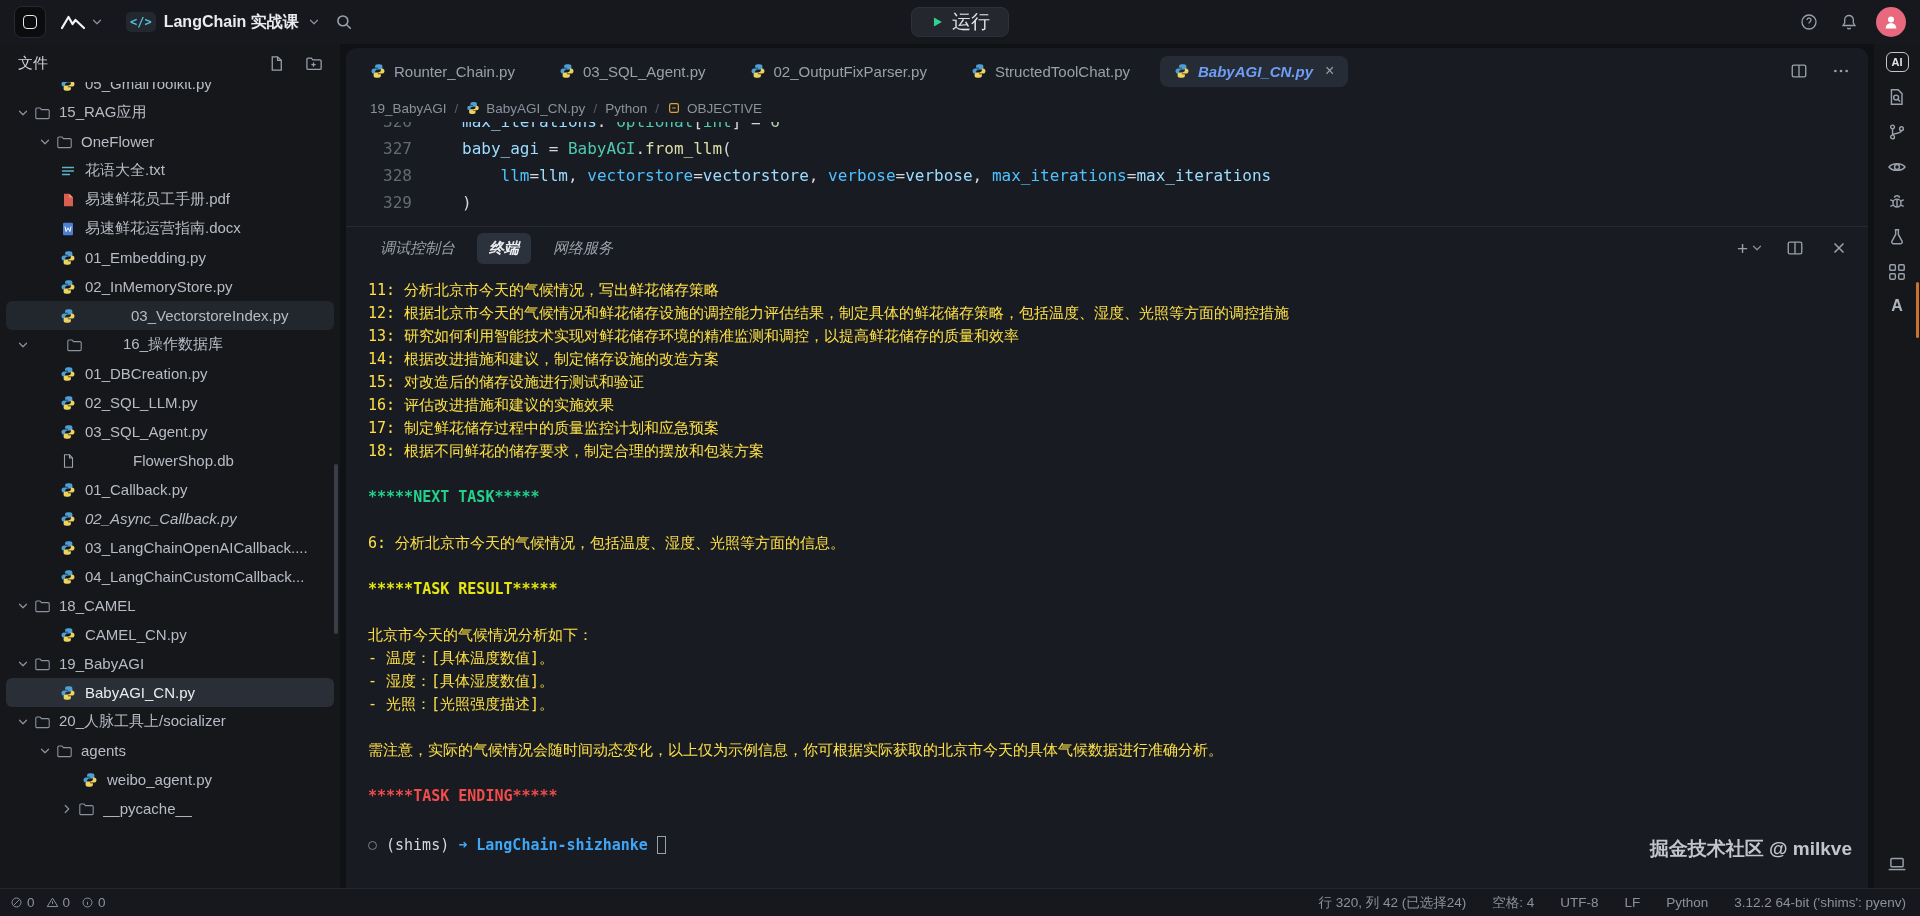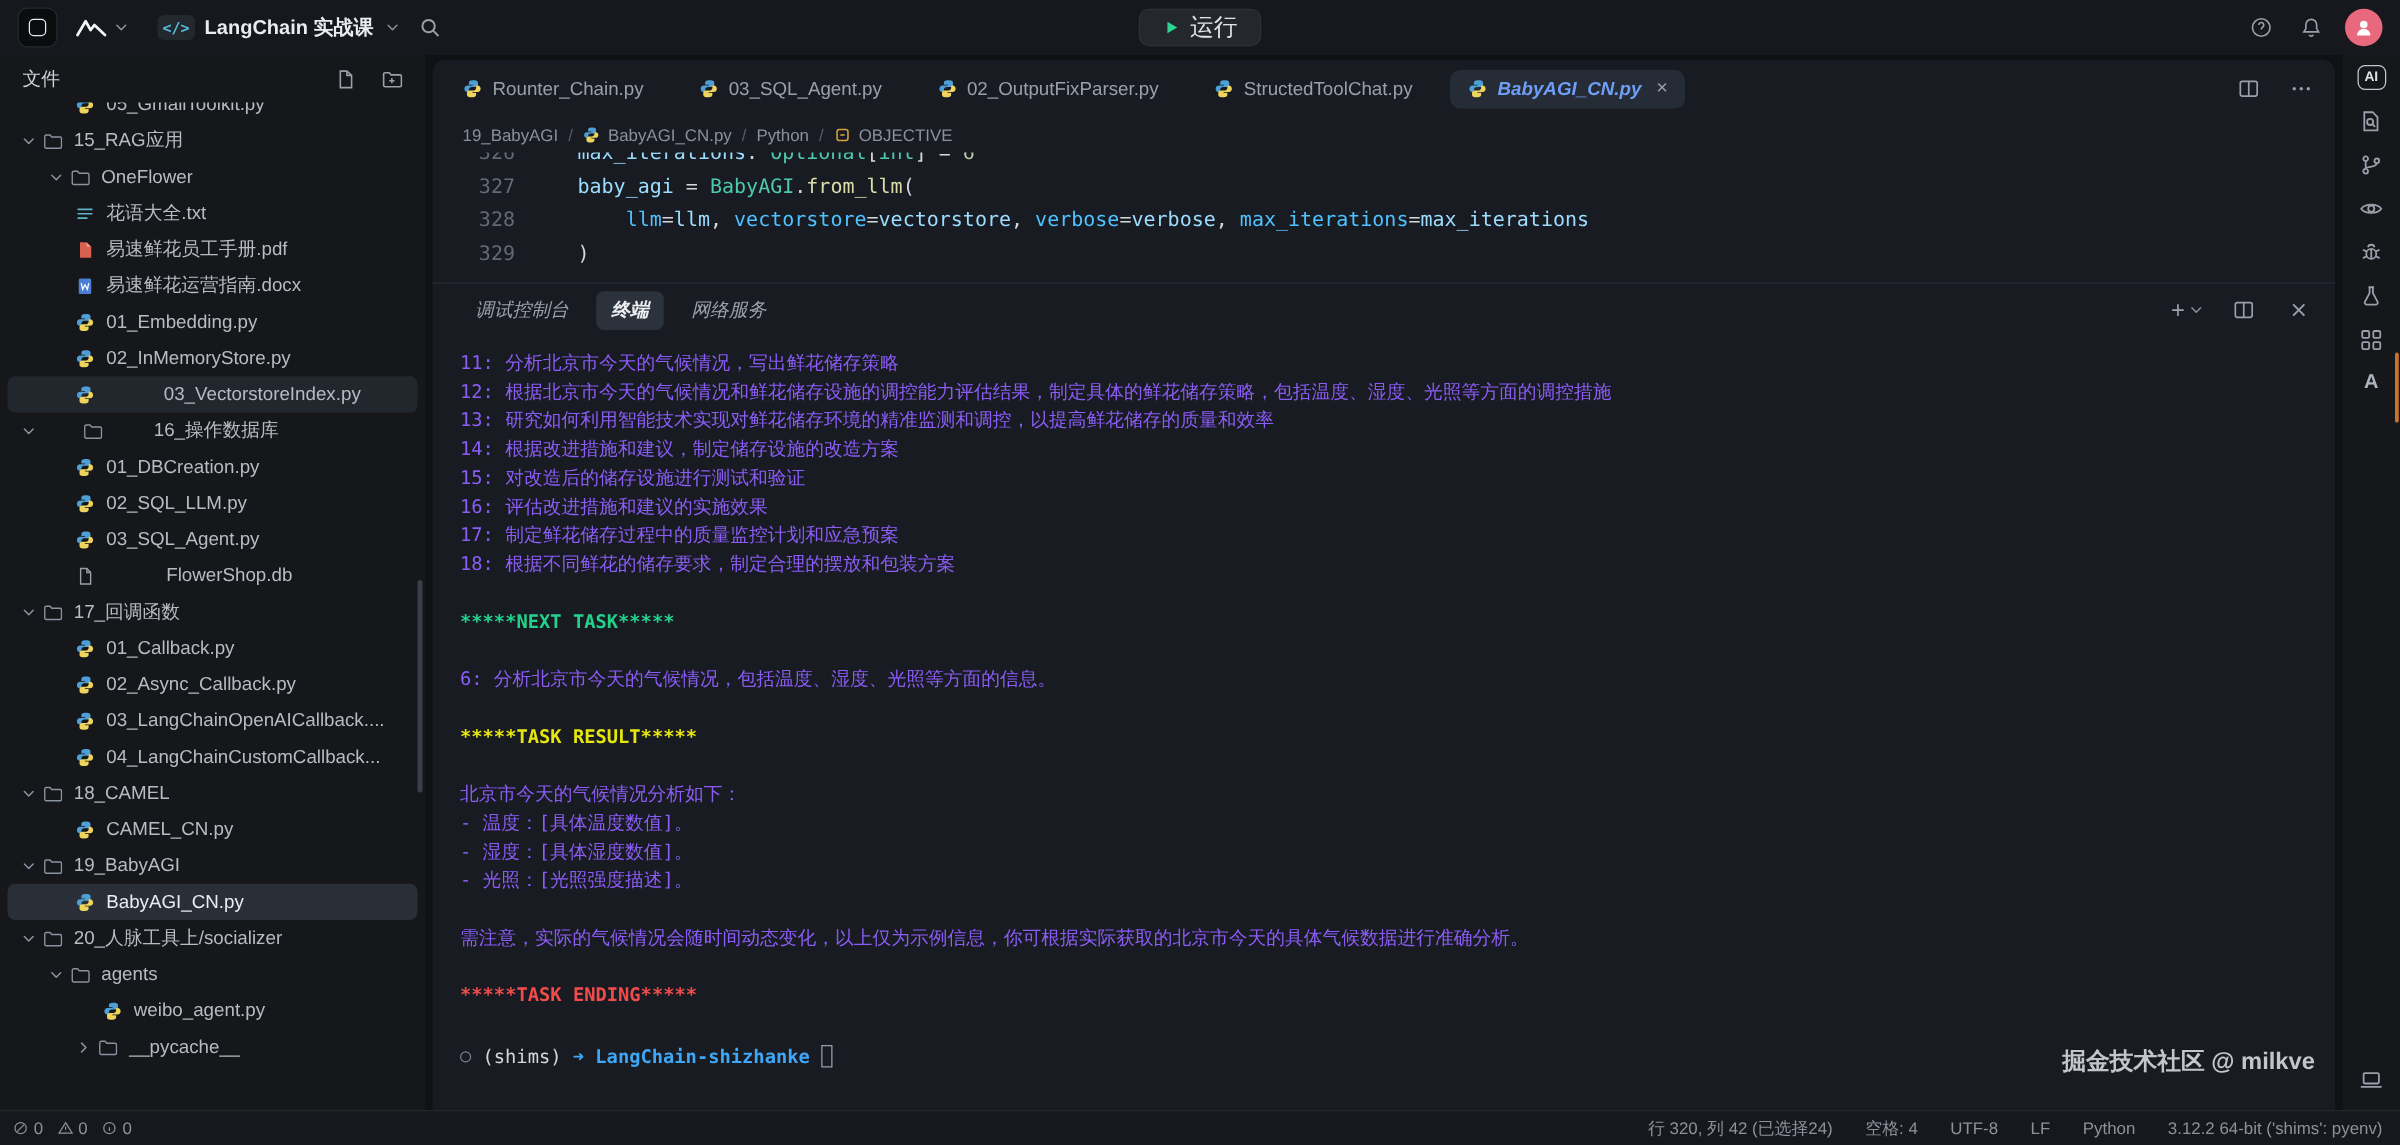--- a/index.html
+++ b/index.html
@@ -81,21 +81,21 @@
   .panel { flex:1; min-height:0; display:flex; flex-direction:column; border-top:1px solid #262a32; }
   .panel-header { height:42px; flex:0 0 auto; display:flex; align-items:center; justify-content:space-between; padding:0 16px 0 22px; }
   .panel-tabs { display:flex; align-items:center; gap:10px;font-style:italic; }
   .panel-tab { padding:6px 12px; border-radius:6px; color:#9aa1ad; font-size:15px; cursor:pointer; white-space:nowrap; }
   .panel-tab.active { background:#2c323b; color:#eceef2; font-weight:bold; }
   .panel-actions { display:flex; align-items:center; gap:18px; }
   .plus-group { display:flex; align-items:center; gap:2px; color:#9aa0ab; cursor:pointer; }
   .plus-glyph { font-size:19px; line-height:1; }
 
   .terminal { flex:1; min-height:0; overflow:hidden; padding:10px 18px 0 22px; font-family:"DejaVu Sans Mono",monospace; font-size:15px; }
-  .term-line { line-height:23px; min-height:23px; white-space:pre-wrap; color:#8b5cf6; }
+  .term-line { line-height:23px; min-height:23px; white-space:pre-wrap; color:#fde047; }
   .term-line.green { color:#23d18b; font-weight:bold; }
   .term-line.yellow { color:#e5e510; font-weight:bold; }
   .term-line.red { color:#f14c4c; font-weight:bold; }
   .term-prompt { line-height:24px; display:flex; align-items:center; margin-top:2px; }
   .cmd-dot { width:9px; height:9px; border:1.3px solid #787f89; border-radius:50%; margin-right:9px; flex:0 0 auto; }
   .p-venv { color:#d4d7db; }
   .p-arrow { color:#3fa7f7; margin:0 9px 0 9px; }
   .p-dir { color:#3fa7f7; font-weight:bold; }
   .p-cursor { width:9px; height:18px; border:1px solid #9aa0aa; margin-left:9px; }
 
@@ -354,43 +354,30 @@
           </div>
           <div class="tree-row" style="padding-left: 54px; gap: 48px;">
             <span class="file-icon">
               <svg viewBox="0 0 16 16">
                 <path d="M4.5 1.8h5L12.5 5v9.2h-8z" fill="none" stroke="#9aa1ab" stroke-width="1.1"></path>
                 <path d="M9.5 1.8V5h3" fill="none" stroke="#9aa1ab" stroke-width="1.1"></path>
               </svg>
             </span>
             <span class="tree-label">FlowerShop.db</span>
           </div>
-          <div class="tree-row" style="padding-left: 10px;">
-            <span class="twisty">
-              <svg viewBox="0 0 16 16">
-                <path d="M4 6l4 4 4-4" fill="none" stroke="currentColor" stroke-width="1.4" stroke-linecap="round" stroke-linejoin="round"></path>
-              </svg>
-            </span>
-            <span class="file-icon">
-              <svg viewBox="0 0 16 16">
-                <path d="M1.8 4.2c0-.7.5-1.2 1.2-1.2h3l1.4 1.6h6.6c.7 0 1.2.5 1.2 1.2v6.6c0 .7-.5 1.2-1.2 1.2H3c-.7 0-1.2-.5-1.2-1.2z" fill="none" stroke="#8b93a1" stroke-width="1.1"></path>
-              </svg>
-            </span>
-            <span class="tree-label">17_回调函数</span>
-          </div>
           <div class="tree-row" style="padding-left: 54px;">
             <span class="file-icon">
               <svg viewBox="0 0 16 16">
                 <path d="M7.9 1.2c-2 0-2.8.9-2.8 2v1.6h3v.6H3.9c-1.3 0-2.4 1-2.4 2.6s1 2.6 2.4 2.6h1.2V8.9c0-1.3 1.1-2.3 2.4-2.3h3c1 0 1.9-.9 1.9-2V3.2c0-1.1-.9-2-2.7-2z" fill="#4e9fd6"></path>
                 <path d="M8.1 14.8c2 0 2.8-.9 2.8-2v-1.6h-3v-.6h4.2c1.3 0 2.4-1 2.4-2.6s-1-2.6-2.4-2.6h-1.2v1.7c0 1.3-1.1 2.3-2.4 2.3h-3c-1 0-1.9.9-1.9 2v1.4c0 1.1.9 2 2.5 2z" fill="#eed35c"></path>
               </svg>
             </span>
             <span class="tree-label">01_Callback.py</span>
           </div>
-          <div class="tree-row" style="padding-left: 54px;">
+          <div class="tree-row" style="padding-left: 54px; font-style: italic;">
             <span class="file-icon">
               <svg viewBox="0 0 16 16">
                 <path d="M7.9 1.2c-2 0-2.8.9-2.8 2v1.6h3v.6H3.9c-1.3 0-2.4 1-2.4 2.6s1 2.6 2.4 2.6h1.2V8.9c0-1.3 1.1-2.3 2.4-2.3h3c1 0 1.9-.9 1.9-2V3.2c0-1.1-.9-2-2.7-2z" fill="#4e9fd6"></path>
                 <path d="M8.1 14.8c2 0 2.8-.9 2.8-2v-1.6h-3v-.6h4.2c1.3 0 2.4-1 2.4-2.6s-1-2.6-2.4-2.6h-1.2v1.7c0 1.3-1.1 2.3-2.4 2.3h-3c-1 0-1.9.9-1.9 2v1.4c0 1.1.9 2 2.5 2z" fill="#eed35c"></path>
               </svg>
             </span>
             <span class="tree-label">02_Async_Callback.py</span>
           </div>
           <div class="tree-row" style="padding-left: 54px;">
             <span class="file-icon">

